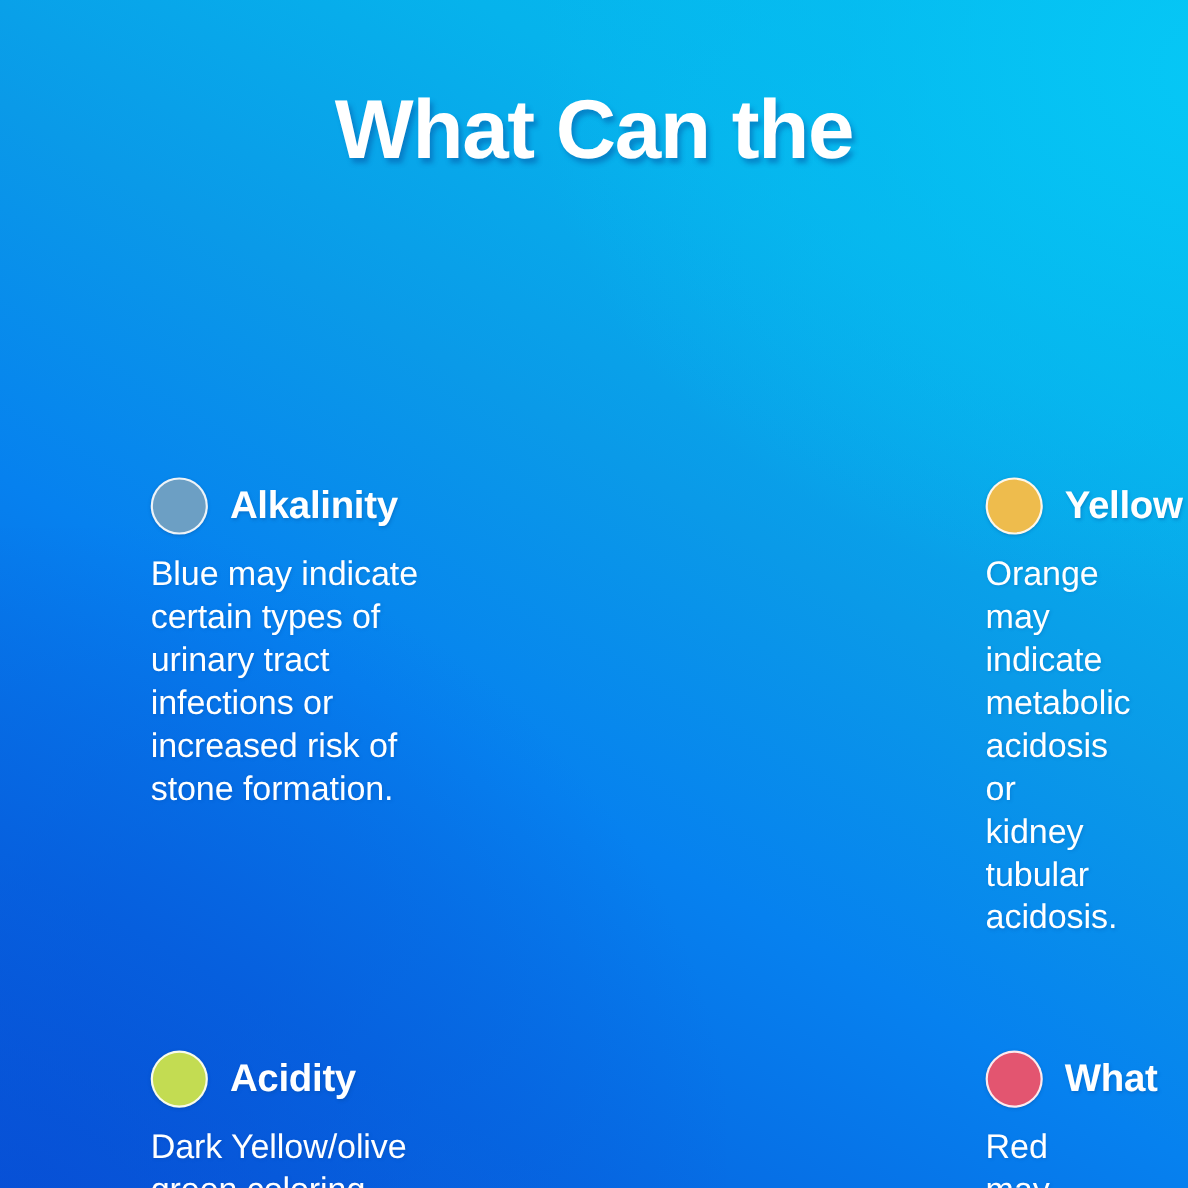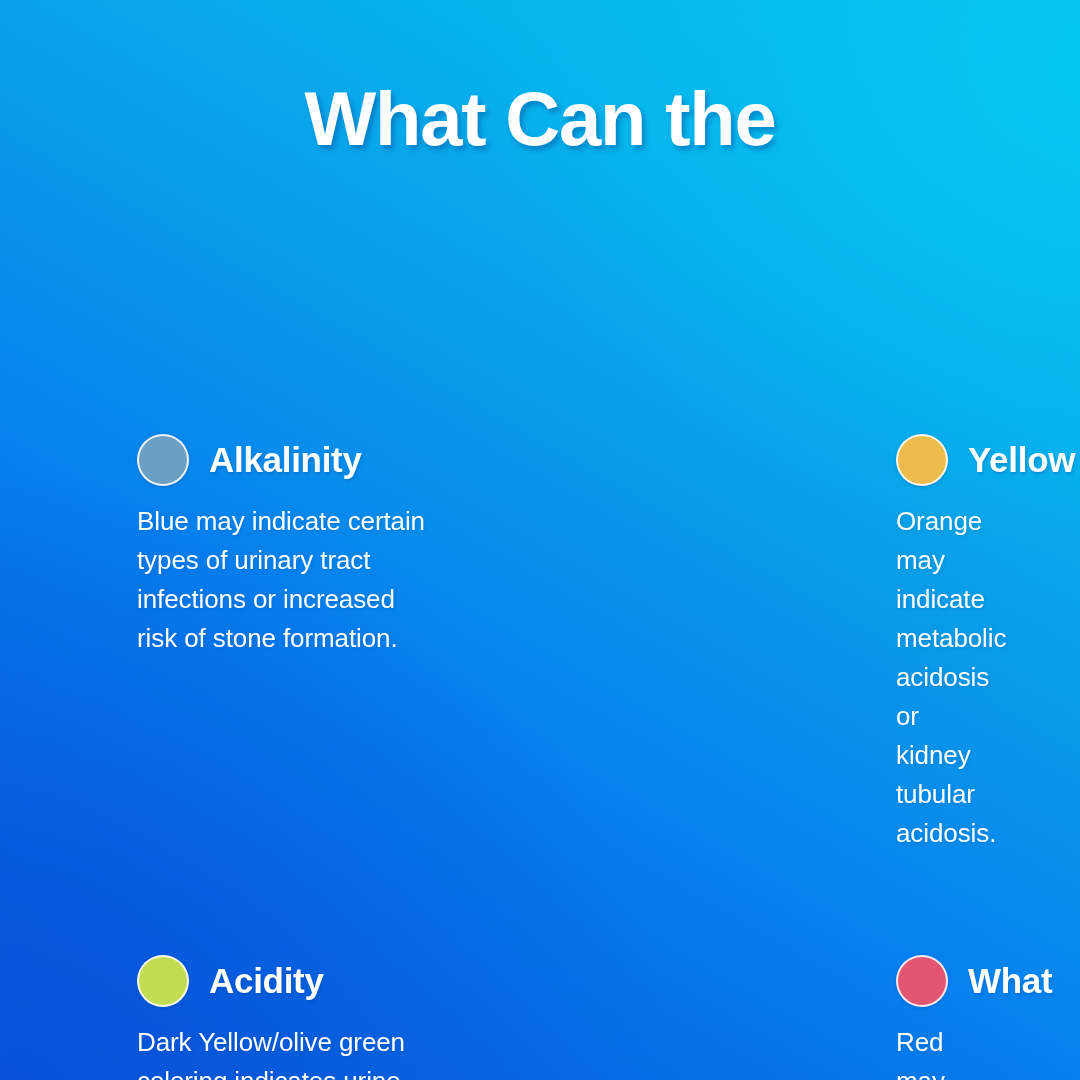--- a/index.html
+++ b/index.html
@@ -133,21 +133,21 @@
     letter-spacing: -0.3px;
     margin-left: 20px;
     white-space: nowrap;
     text-shadow: 1px 2px 3px rgba(4, 70, 150, 0.30);
   }
 
   .cell-body {
     color: #ffffff;
     font-family: "Liberation Sans", sans-serif;
     font-weight: normal;
-    font-size: 26px;
+    font-size: 31px;
     line-height: 39px;
     letter-spacing: -0.1px;
     margin-top: 14px;
     max-width: 390px;
     text-shadow: 1px 1px 3px rgba(4, 70, 150, 0.22);
   }
 
   .cell-right .cell-body { max-width: 400px; }
 </style>
 </head>

